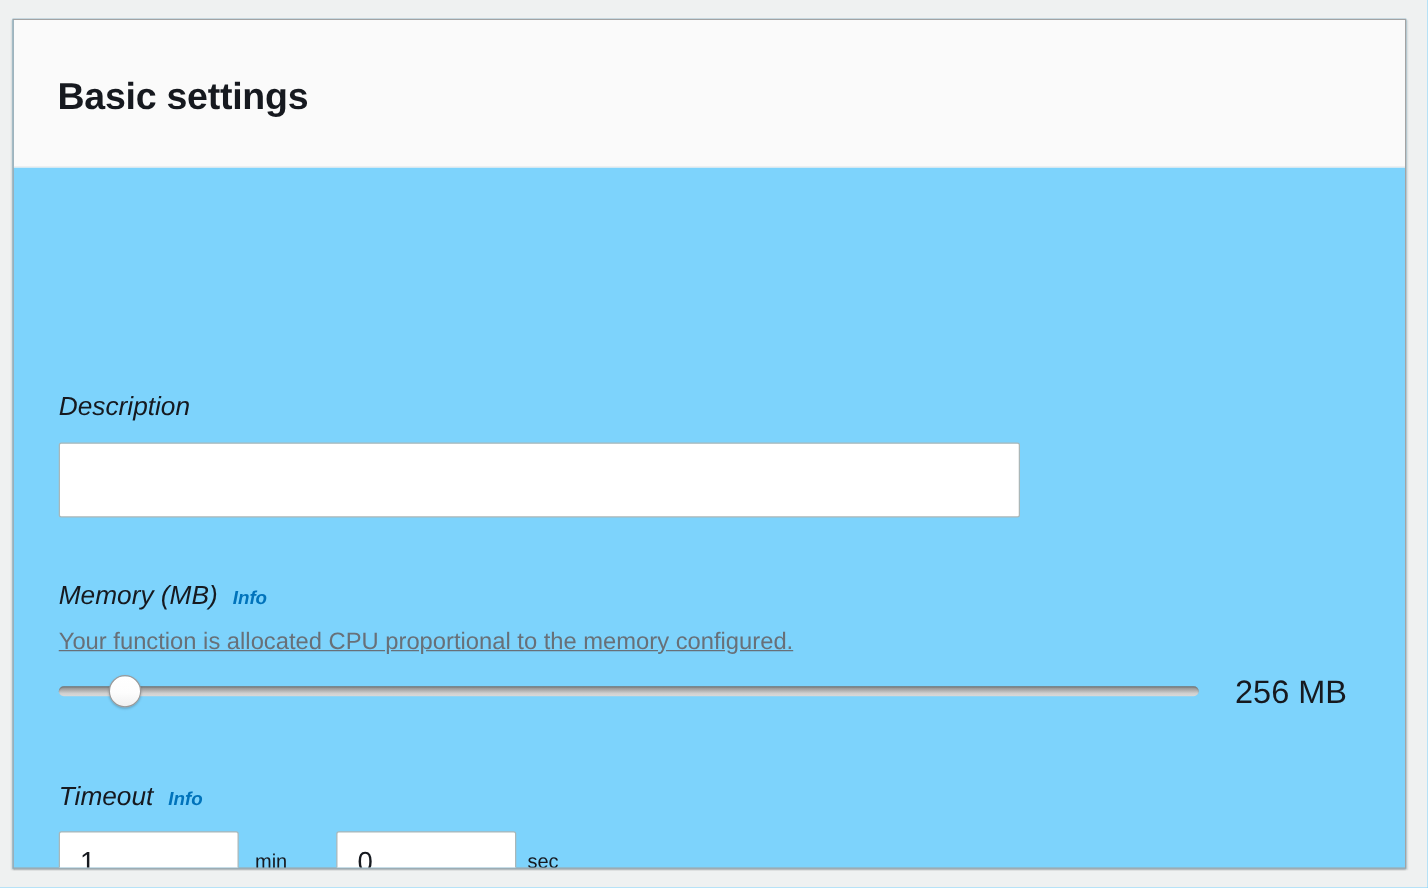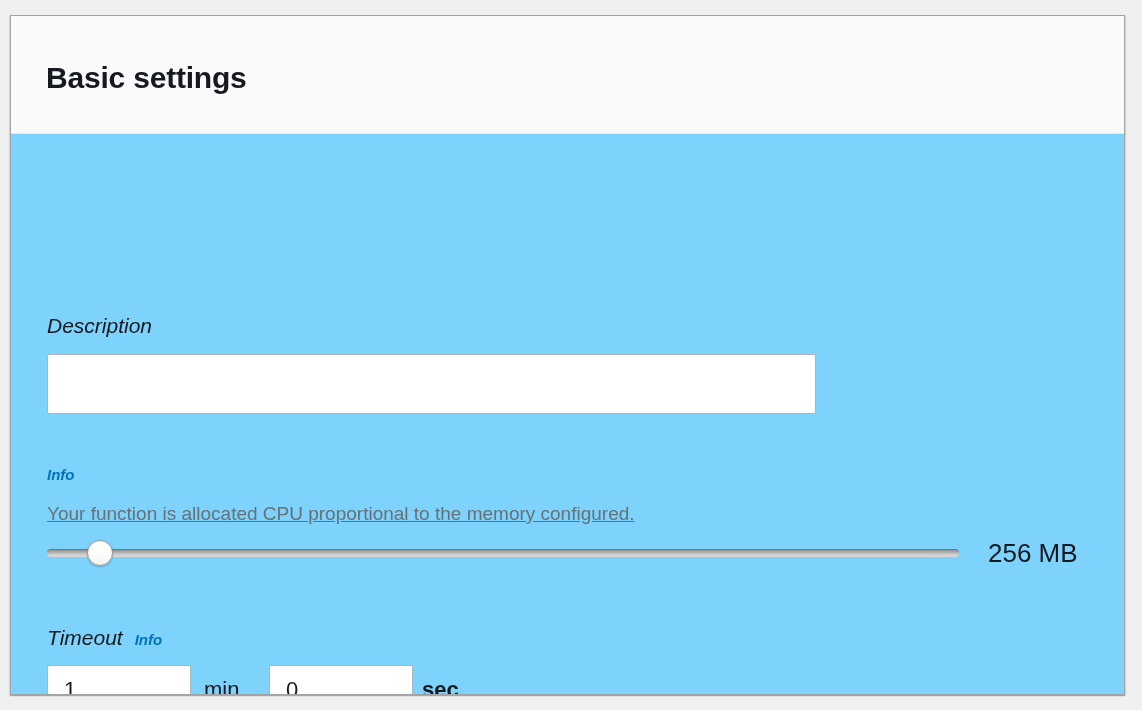--- a/index.html
+++ b/index.html
@@ -118,26 +118,26 @@
   }
   #timeout-sec-input {
     left: 258px;
     top: 531px;
     width: 144px;
     height: 49px;
     padding: 4px 16px;
   }
   .unit-label {
     position: absolute;
-    font-size: 22px;
+    font-size: 16px;
     color: #16191f;
     line-height: 28px;
   }
   #timeout-min-unit { left: 193px; top: 542px; }
-  #timeout-sec-unit { left: 411px; top: 542px; font-weight: bold; }
+  #timeout-sec-unit { left: 411px; top: 542px; }
 
   
   .slider-wrap {
     position: absolute;
     left: 36px;
     top: 404px;
     width: 912px;
     height: 30px;
   }
   .slider-track {
@@ -183,20 +183,21 @@
   </div>
 
   <div class="card-body">
 
     <div class="field-label" style="left:36px; top:179px;">
       <span>Description</span>
     </div>
     <input class="text-input" id="description-input" type="text" value="" style="">
 
     <div class="field-label field-label-row" style="left:36px; top:330px;">
+      <span>Memory (MB)</span>
       <span class="info-link">Info</span>
     </div>
     <div class="field-hint" style="left:36px; top:368px;">Your function is allocated CPU proportional to the memory configured.</div>
 
     <div class="slider-wrap">
       <div class="slider-track"></div>
       <div class="slider-thumb"></div>
     </div>
     <div class="slider-value">256 MB</div>
 

